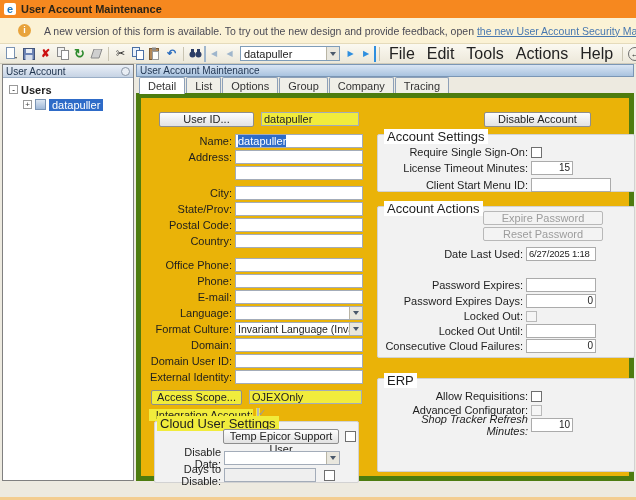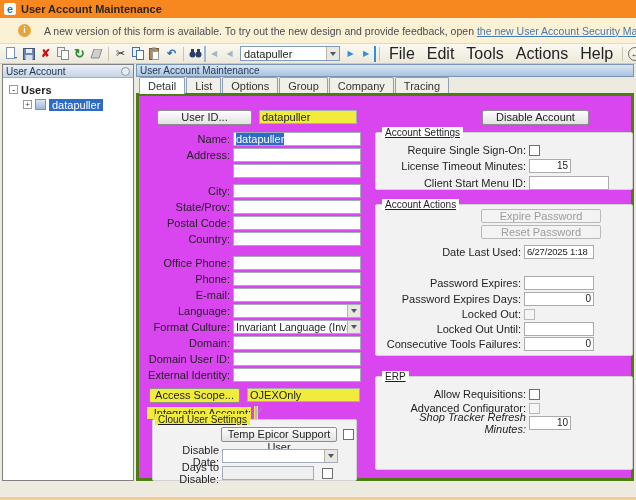--- a/index.html
+++ b/index.html
@@ -47,41 +47,41 @@
   .tnode.child { padding-left:18px; }
   .node-icon { width:11px; height:11px; background:linear-gradient(#DCE6F2,#9FB8D8); border:1px solid #7A94B4; margin-right:3px; flex:none; }
   .node-sel { background:#2E6BC8; color:#fff; padding:0 3px; }
 
   
   .main-panel { position:absolute; left:136px; top:64px; width:498px; height:417px; }
   .main-hdr { height:13px; background:linear-gradient(#D9E5F4,#A9C3DF); border:1px solid #7A96B5; display:flex; align-items:center; padding:0 3px; font-size:10px; color:#1E3350; }
   .tabs { height:16px; display:flex; align-items:flex-end; padding-left:3px; background:#EDEAE0; }
   .tab { padding:2px 8px 1px; border:1px solid #8DA0B8; border-bottom:none; background:#F0EFE8; border-radius:2px 2px 0 0; margin-right:1px; font-size:11px; color:#333; cursor:pointer; }
   .tab.active { background:#fff; position:relative; margin-bottom:-1px; padding-bottom:2px; z-index:2;margin-top:48px; }
-  .content { position:absolute; left:0; top:29px; width:498px; height:388px; background:#d946ef; border:3px solid #4d7c0f; }
+  .content { position:absolute; left:0; top:29px; width:498px; height:388px; background:#eab308; border:5px solid #4d7c0f; }
 
   
   .frow { position:absolute; left:8px; height:14px; display:flex; align-items:center; }
   .flabel { width:83px; text-align:right; margin-right:3px; font-size:11px; color:#1E1E1E; flex:none; }
   .ffield { width:128px; height:14px; border:1px solid #A3ACB9; background:#fff; font-size:11px; line-height:12px; padding:0 2px; overflow:hidden; white-space:nowrap; }
   .combo { display:flex; align-items:center; padding:0; }
   .combo .cval { flex:1; padding-left:2px; overflow:hidden; white-space:nowrap; font-size:10.5px; }
   .hl { background:#F1EC3C !important; }
   .sel-text { background:#2E6BC8; color:#fff; }
   .btn { border:1px solid #8E8E8E; background:linear-gradient(#FDFDFD,#E2E2E2); border-radius:2px; font-size:11px; text-align:center; line-height:13px; cursor:pointer; }
   .btn.disabled { color:#9C9C9C; background:#F3F3F3; border-color:#B8B8B8; cursor:default; }
   .cb { width:11px; height:11px; border:1px solid #6F6F6F; background:#fff; flex:none; position:relative; }
   .cb.disabled { border-color:#B9B9B9; background:#F5F5F5; }
   .cb.checked::after { content:"✓"; position:absolute; left:0; top:-2px; font-size:10px; color:#9A9A9A; }
   .field-dis { background:#EFEFEF; }
   .num { text-align:right; }
 
   
   .group { position:absolute; border:1px solid #D2D2D2; background:#F2F2F2; border-radius:2px; }
-  .gcaption { position:absolute; top:-6px; left:6px; background:#fff; padding:0 3px; font-size:10px; color:#1E1E1E;text-decoration:underline; }
+  .gcaption { position:absolute; top:-6px; left:6px; background:#fff; padding:0 3px; font-size:13px; color:#1E1E1E; }
   .grow { position:absolute; display:flex; align-items:center; height:14px; }
   .glabel { text-align:right; margin-right:3px; font-size:11px; color:#1E1E1E; flex:none; }
   .gfield { height:14px; border:1px solid #ABABAB; background:#fff; font-size:10px; line-height:12px; padding:0 2px; overflow:hidden; white-space:nowrap; flex:none; }
 
   
   .statusbar { position:absolute; left:0; top:482px; width:636px; height:15px; background:#F1EEE3; border-top:1px solid #CFCBBB; display:flex; align-items:center; padding-left:4px; font-size:10px; color:#333; }
   .bottom-strip { position:absolute; left:0; top:497px; width:636px; height:3px; background:#F3CD90; }
 
   svg { display:block; }
 </style>
@@ -354,21 +354,21 @@
         </div>
         <div class="grow" style="left:0; top:102px;">
           <span class="glabel" style="width:145px;">Locked Out:</span>
           <span class="cb disabled"></span>
         </div>
         <div class="grow" style="left:0; top:117px;">
           <span class="glabel" style="width:145px;">Locked Out Until:</span>
           <div class="gfield field-dis" style="width:70px;"></div>
         </div>
         <div class="grow" style="left:0; top:132px;">
-          <span class="glabel" style="width:145px;">Consecutive Tools Failures:</span>
+          <span class="glabel" style="width:145px;">Consecutive Cloud Failures:</span>
           <div class="gfield num" style="width:70px;">0</div>
         </div>
       </div>
 
       <div class="group" style="left:236px; top:280px; width:258px; height:94px;">
         <span class="gcaption">ERP</span>
         <div class="grow" style="left:0; top:10px;">
           <span class="glabel" style="width:150px;">Allow Requisitions:</span>
           <span class="cb"></span>
         </div>

